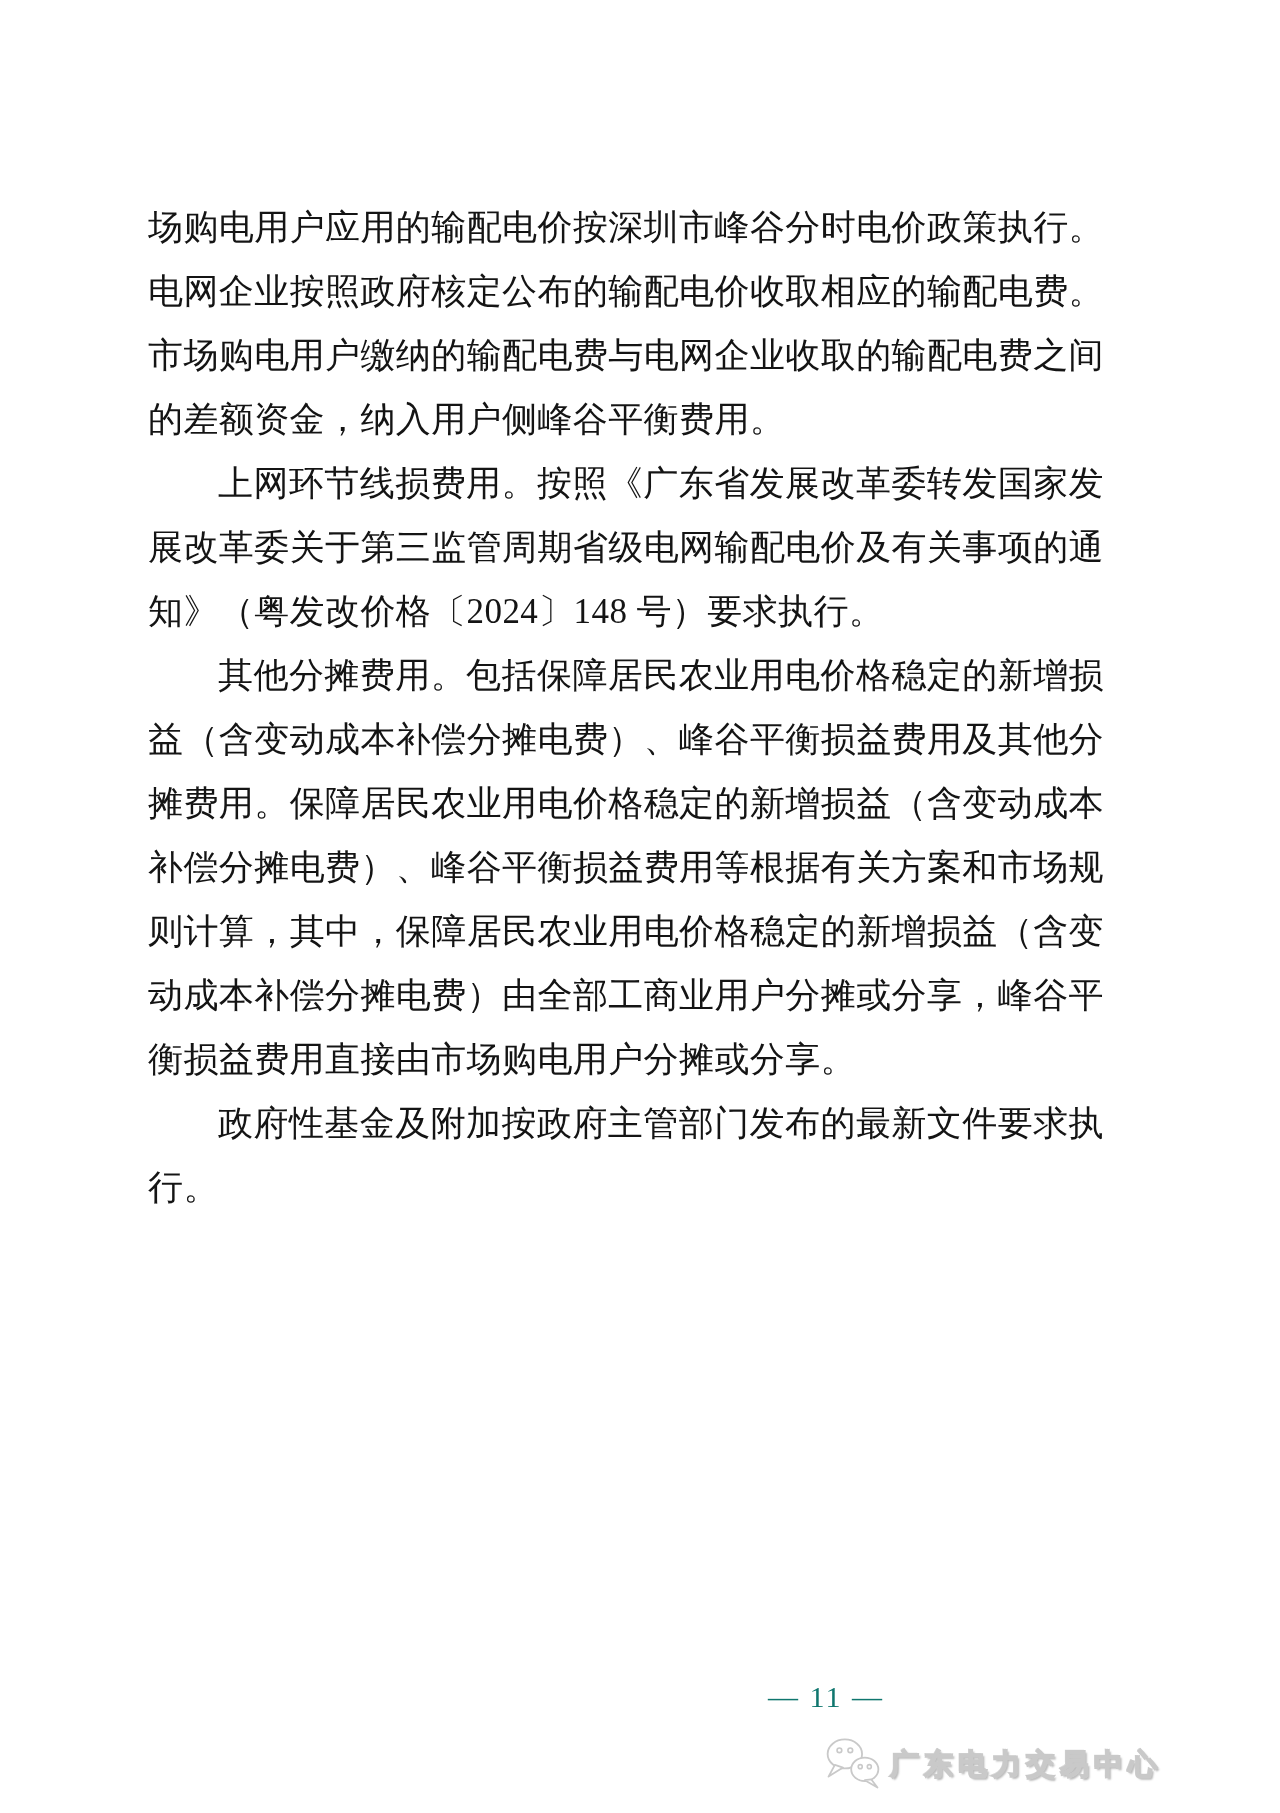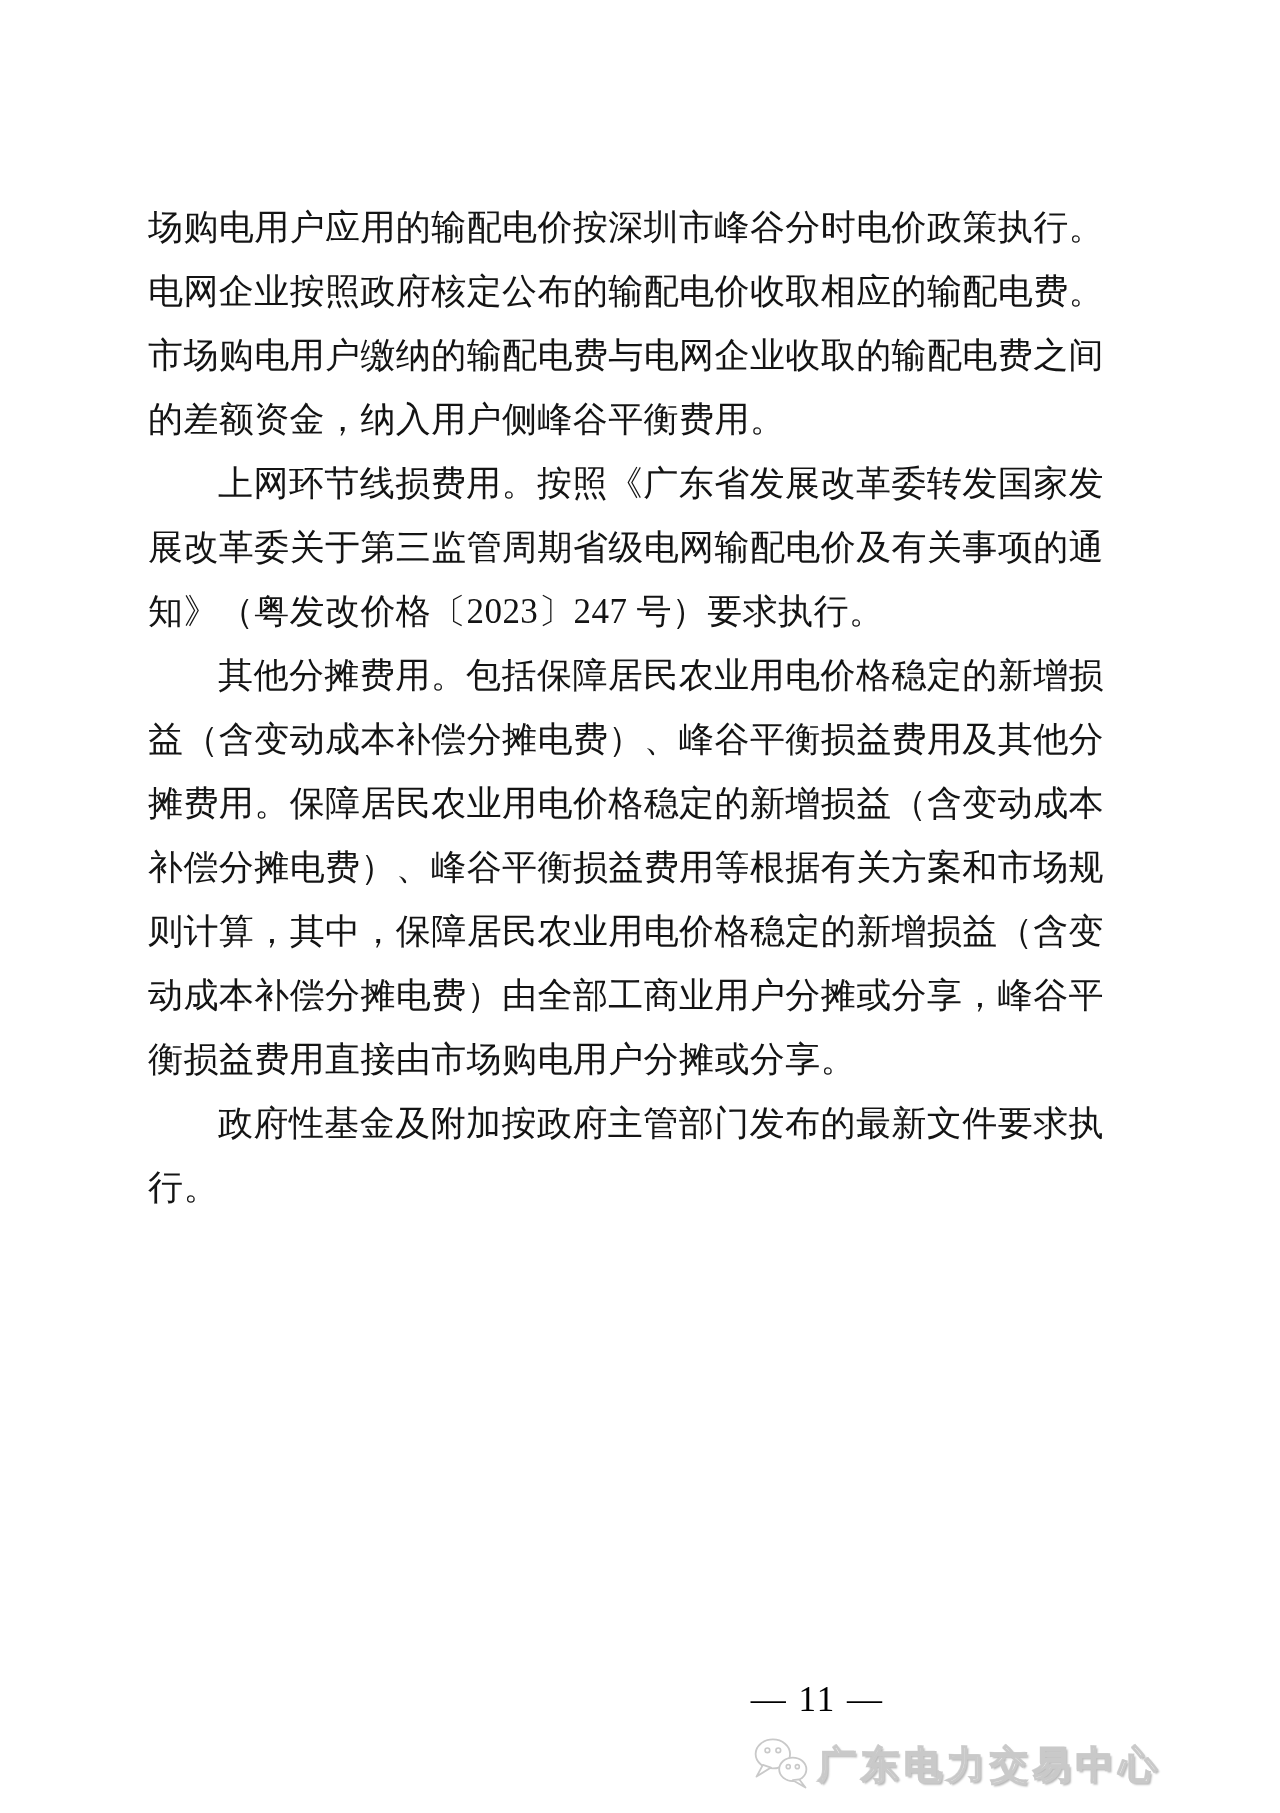--- a/index.html
+++ b/index.html
@@ -28,53 +28,53 @@
     color: #141414;
     text-align: justify;
     text-justify: inter-ideograph;
     word-break: break-all;
   }
   .content p.indent { text-indent: 2em; }
   .page-number {
     position: absolute;
     top: 1680px;
     right: 312px;
-    font-size: 35px;
-    color: #000000;
+    font-size: 30px;
+    color: #0f766e;
     letter-spacing: 2px;
     white-space: nowrap;
   }
   .watermark {
     position: absolute;
     top: 1736px;
     right: 34px;
     display: flex;
     align-items: center;
     gap: 8px;
   }
   .watermark-text {
     font-family: "Liberation Sans", sans-serif;
-    font-size: 38px;
+    font-size: 29px;
     font-weight: bold;
     letter-spacing: 5px;
     color: #ffffff;
     -webkit-text-stroke: 1.5px #c9c9c9;
     text-shadow: 2px 2px 2px #b9b9b9, -1px -1px 0 #dcdcdc;
     white-space: nowrap;
   }
   .wechat-icon { display: inline-block; }
 </style>
 </head>
 <body>
 
 <div class="doc-page">
 
   <div class="content">
     <p>场购电用户应用的输配电价按深圳市峰谷分时电价政策执行。电网企业按照政府核定公布的输配电价收取相应的输配电费。市场购电用户缴纳的输配电费与电网企业收取的输配电费之间的差额资金，纳入用户侧峰谷平衡费用。</p>
-    <p class="indent">上网环节线损费用。按照《广东省发展改革委转发国家发展改革委关于第三监管周期省级电网输配电价及有关事项的通知》（粤发改价格〔2023〕247 号）要求执行。</p>
+    <p class="indent">上网环节线损费用。按照《广东省发展改革委转发国家发展改革委关于第三监管周期省级电网输配电价及有关事项的通知》（粤发改价格〔2024〕148 号）要求执行。</p>
     <p class="indent">其他分摊费用。包括保障居民农业用电价格稳定的新增损益（含变动成本补偿分摊电费）、峰谷平衡损益费用及其他分摊费用。保障居民农业用电价格稳定的新增损益（含变动成本补偿分摊电费）、峰谷平衡损益费用等根据有关方案和市场规则计算，其中，保障居民农业用电价格稳定的新增损益（含变动成本补偿分摊电费）由全部工商业用户分摊或分享，峰谷平衡损益费用直接由市场购电用户分摊或分享。</p>
     <p class="indent">政府性基金及附加按政府主管部门发布的最新文件要求执行。</p>
   </div>
 
   <div class="page-number">— 11 —</div>
 
   <div class="watermark">
     <span class="wechat-icon">
       <svg width="58" height="54" viewBox="0 0 64 58" xmlns="http://www.w3.org/2000/svg">
         <g fill="#ffffff" stroke="#c9c9c9" stroke-width="2">

